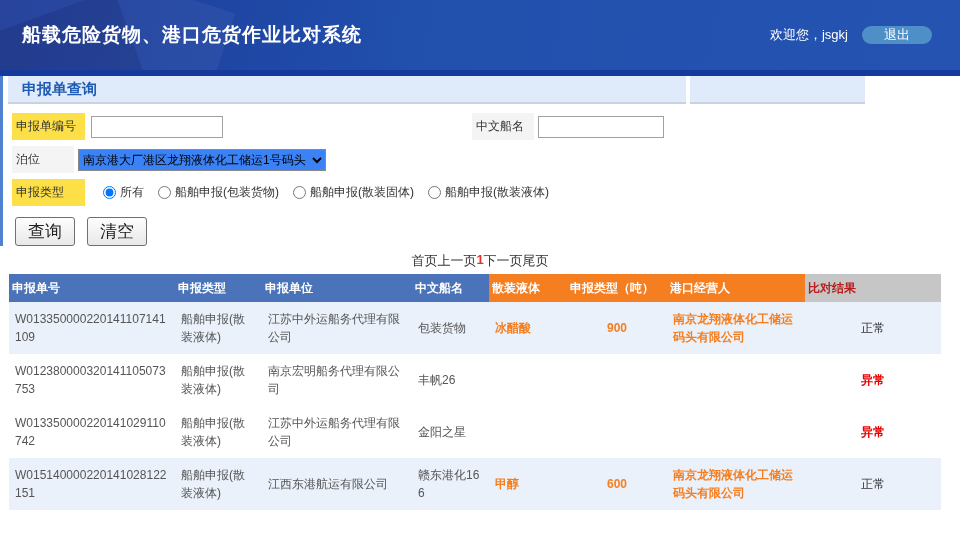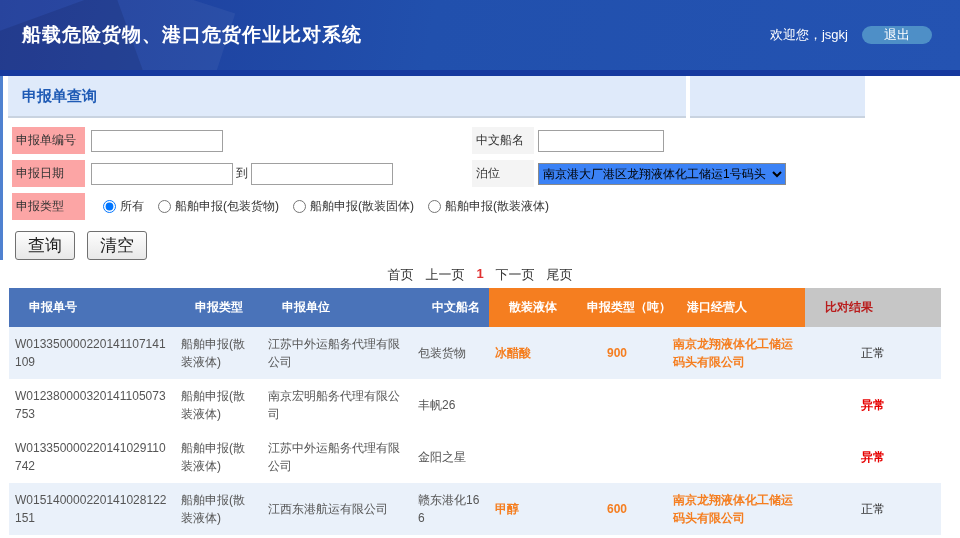--- a/index.html
+++ b/index.html
@@ -18,59 +18,59 @@
     font-weight: bold; letter-spacing: 1px; }
   .banner-right { position: relative; margin-left: auto; margin-right: 28px;
     display: flex; align-items: center; gap: 14px; }
   .welcome { color: #fff; font-size: 13px; }
   .logout-btn { background: #4e8fc7; color: #fff; border: none; border-radius: 13px;
     padding: 0 22px; font-size: 13px; cursor: pointer; }
 
   .blue-strip { height: 6px; background: #16399e; }
 
   
-  .tabbar { display: flex; height: 42px; background: #fff; border-left: 3px solid #4f81d0; }
+  .tabbar { display: flex; height: 28px; background: #fff; border-left: 3px solid #4f81d0; }
   .tab-block { background: #dfeafa; border-bottom: 2px solid #c9d3e0; height: 100%; }
   .tab-main { width: 678px; display: flex; align-items: center; margin-left: 5px; }
   .tab-spacer { width: 4px; background: #fff; border: none; height: 100%; }
   .tab-empty { width: 175px; }
   .tab-title { color: #1f5bb5; font-size: 15px; font-weight: bold; padding-left: 14px; }
 
   
   .query-form { padding: 6px 0 0 9px; border-left: 3px solid #4f81d0; }
   .form-row { display: flex; align-items: center; height: 33px; }
   .fcol-left { display: flex; align-items: center; width: 460px; }
   .fcol-right { display: flex; align-items: center; }
-  .flabel { background: #fca5a5; color: #333; font-size: 12px; width: 73px; height: 27px;
+  .flabel { background: #fde047; color: #333; font-size: 12px; width: 73px; height: 27px;
     line-height: 27px; padding-left: 4px; margin-right: 6px; }
   .flabel-r { background: #f4f4f4; color: #333; font-size: 12px; width: 62px; height: 27px;
     line-height: 27px; padding-left: 4px; margin-right: 4px; }
   input[type=text] { height: 22px; border: 1px solid #a0a0a0; font-size: 12px; padding: 0 4px; }
   .inp-no { width: 132px; }
   .inp-ship { width: 126px; }
   .inp-date { width: 142px; }
   .date-sep { font-size: 12px; color: #333; margin: 0 3px; }
   select { height: 22px; width: 248px; border: 1px solid #8a8a8a; font-size: 12px;
     background: #3b82f6; }
   .radio-group { display: flex; align-items: center; gap: 14px; margin-left: 12px; }
   .radio-item { display: flex; align-items: center; gap: 4px; font-size: 12px; color: #333; }
   .btn-row { display: flex; gap: 12px; margin: 8px 0 6px 3px; }
   .win-btn { font-size: 17px; color: #222; padding: 2px 12px; border: 1px solid #707070;
     border-radius: 3px; background: linear-gradient(#fdfdfd, #e8e8e8); cursor: pointer; }
 
   
-  .pagination { display: flex; justify-content: center; gap: 12px; font-size: 13px;
+  .pagination { display: flex; justify-content: center; font-size: 13px;
     color: #333; margin: 6px 0 4px 0; }
   .page-link { cursor: pointer; }
   .page-current { color: #e03131; font-weight: bold; }
 
   
   table { border-collapse: collapse; table-layout: fixed; width: 932px; margin-left: 9px; }
-  th { height: 39px; font-size: 12px; font-weight: bold; text-align: left;
-    padding: 0 20px; white-space: nowrap; overflow: hidden; }
+  th { height: 28px; font-size: 12px; font-weight: bold; text-align: left;
+    padding: 0 3px; white-space: nowrap; overflow: hidden; }
   th.h-blue { background: #4a73b9; color: #fff; }
   th.h-orange { background: #f57e20; color: #fff; }
   th.h-gray { background: #c6c6c6; color: #b91c1c; text-align: left; }
   td { font-size: 12px; color: #555; padding: 8px 6px; vertical-align: middle;
     line-height: 1.5; word-break: break-all; }
   tr.row-odd td { background: #eaf1fa; }
   tr.row-even td { background: #ffffff; }
   td.c-orange { color: #f57e20; font-weight: bold; }
   td.c-qty { color: #f57e20; font-weight: bold; text-align: center; }
   td.c-result { text-align: center; }
@@ -106,26 +106,20 @@
       <span class="flabel">申报单编号</span>
       <input type="text" class="inp-no" value="" style="">
     </div>
     <div class="fcol-right">
       <span class="flabel-r">中文船名</span>
       <input type="text" class="inp-ship" value="" style="">
     </div>
   </div>
 
   <div class="form-row">
-    <div class="fcol-left">
-      <span class="flabel">申报日期</span>
-      <input type="text" class="inp-date" value="" style="">
-      <span class="date-sep">到</span>
-      <input type="text" class="inp-date" value="" style="">
-    </div>
     <div class="fcol-right">
       <span class="flabel-r">泊位</span>
       <select>
         <option>南京港大厂港区龙翔液体化工储运1号码头</option>
       </select>
     </div>
   </div>
 
   <div class="form-row">
     <span class="flabel">申报类型</span>

